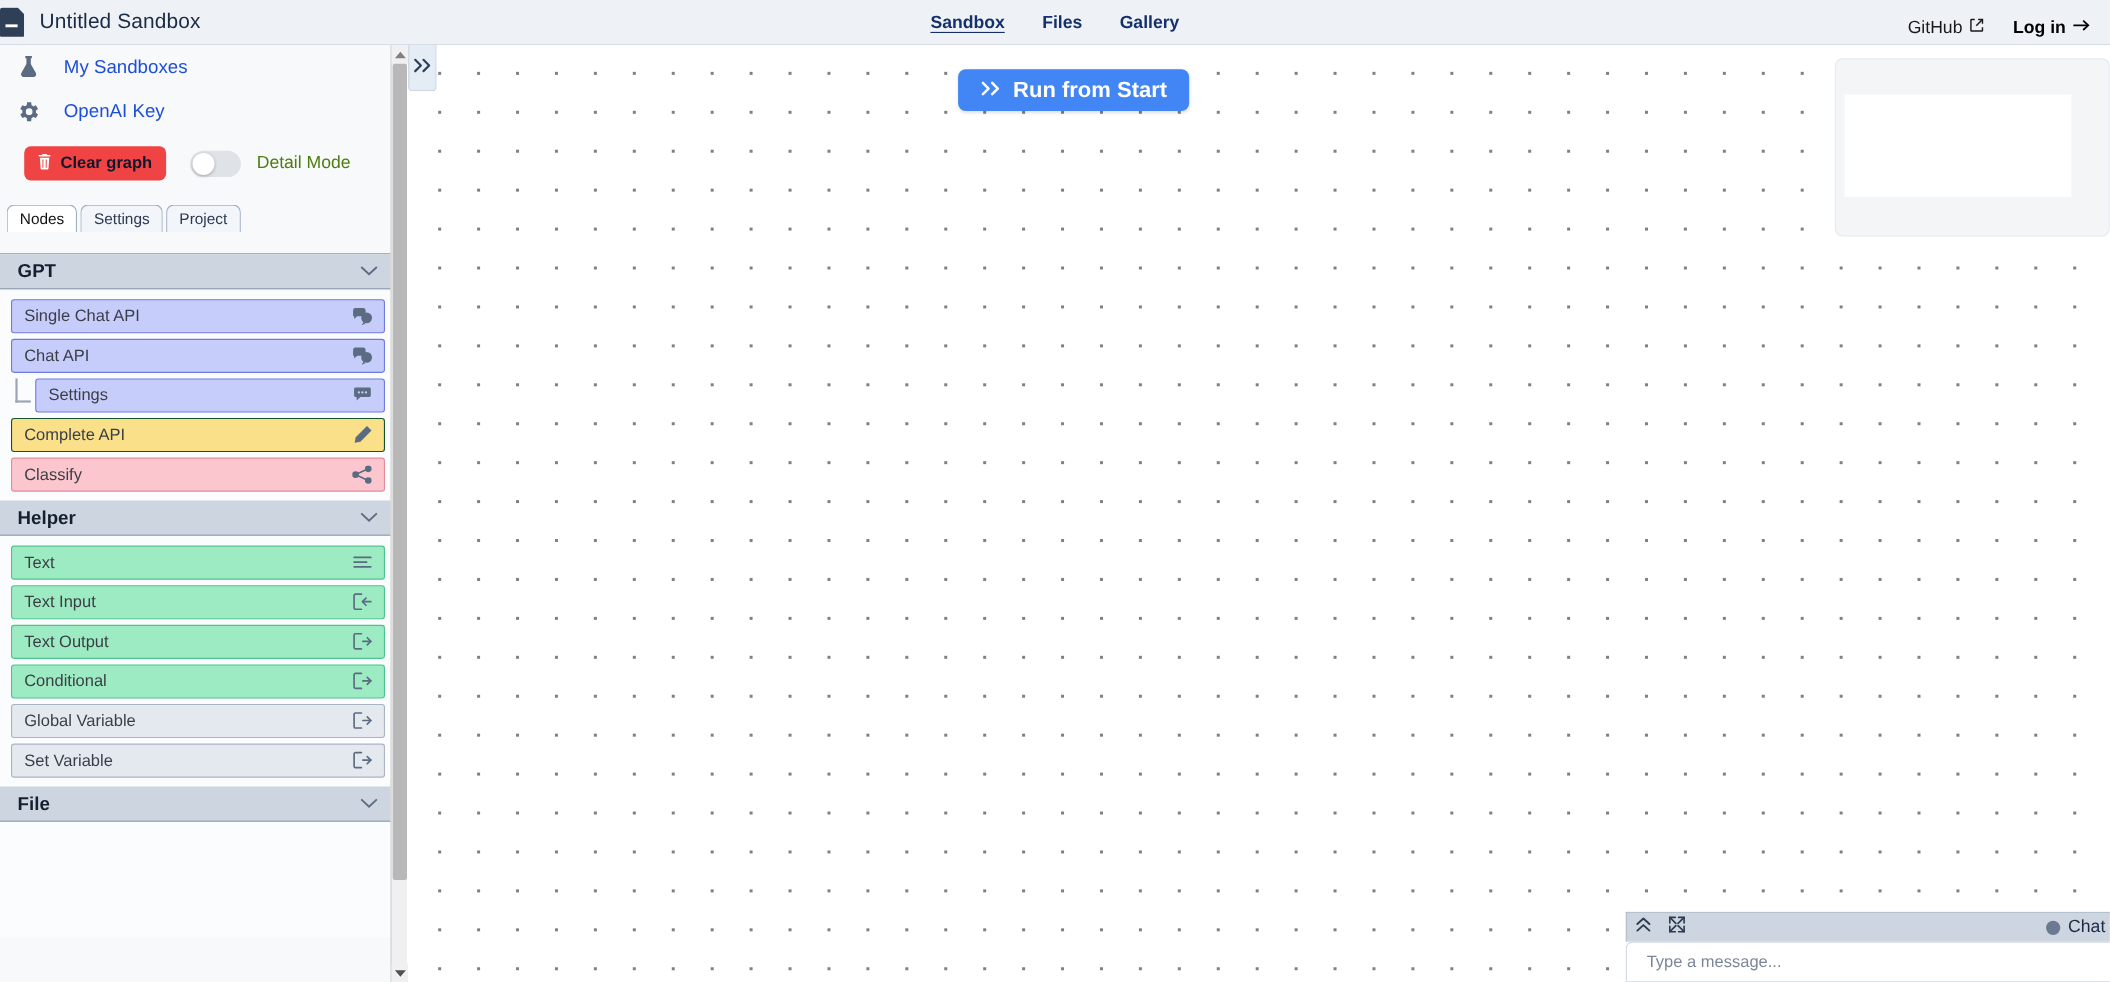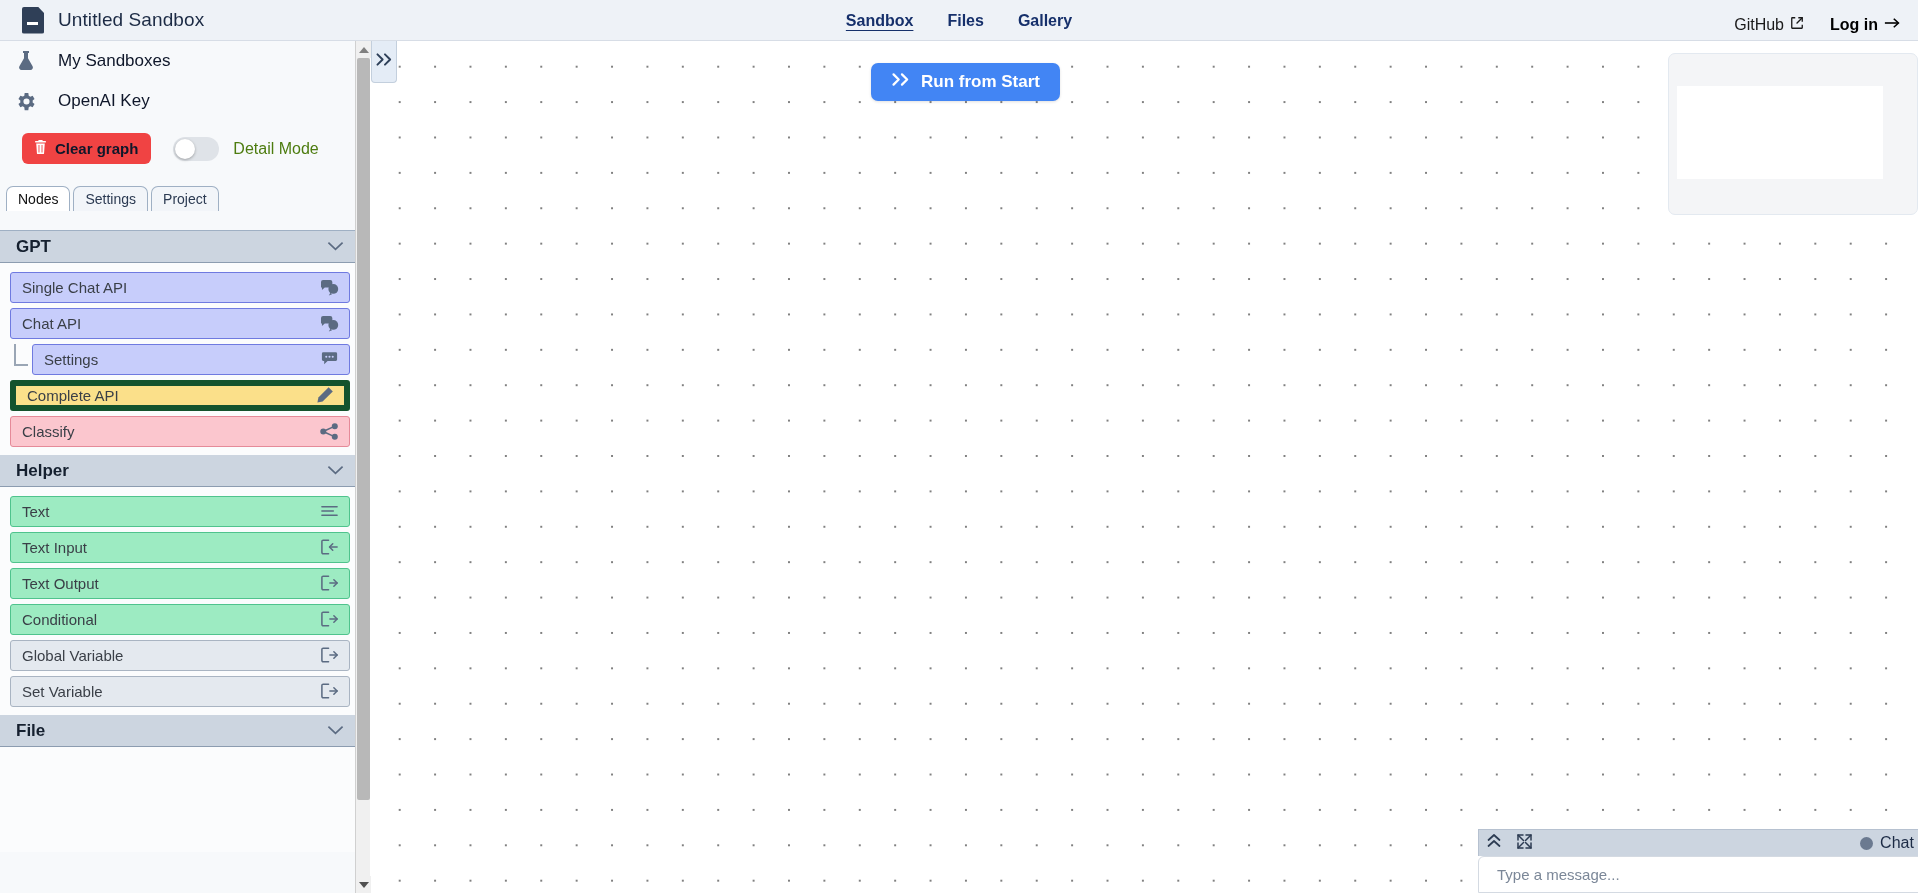--- a/index.html
+++ b/index.html
@@ -11,21 +11,21 @@
   }
 
   
   #topbar {
     position: absolute; top: 0; left: 0;
     width: 1918px; height: 41px;
     background: #eef2f7;
     border-bottom: 1px solid #d7dde6;
     display: flex; align-items: center;
   }
-  #brand { display: flex; align-items: center; gap: 14px; padding-left: 22px; }
+  #brand { display: flex; align-items: center; gap: 14px; padding-left: 0; }
   .doc-icon {
     width: 22px; height: 27px;
     background: #2f3f57;
     border-radius: 2px 2px 2px 2px;
     position: relative;
     clip-path: polygon(0 0, 72% 0, 100% 24%, 100% 100%, 0 100%);
     display: inline-block;
   }
   .doc-icon::after {
     content: ""; position: absolute;
@@ -65,21 +65,21 @@
     position: absolute; top: 41px; left: 0;
     width: 362px; height: 852px;
     background: #f7f9fb;
     border-right: 1px solid #c8d0da;
     overflow: hidden;
   }
   .side-item {
     display: flex; align-items: center; gap: 18px;
     height: 40px; padding-left: 12px; cursor: pointer;
   }
-  .side-item .lbl { font-size: 17px; color: #0f172a; }
+  .side-item .lbl { font-size: 17px; color: #1d4ed8; }
   .sicon { width: 28px; height: 28px; display: flex; align-items: center; justify-content: center; color: #5b6b82; }
   .sicon svg { display: block; }
 
   #action-row {
     display: flex; align-items: center; gap: 22px;
     padding: 12px 0 0 22px;
   }
   #clear-graph {
     background: #f04343; color: #0f172a; border: none; border-radius: 6px;
     height: 31px; padding: 0 13px 0 11px;
@@ -139,21 +139,21 @@
     position: relative; top: -4px;
   }
   .node-chip {
     flex: 1; height: 31px; border-radius: 3px;
     display: flex; align-items: center; justify-content: space-between;
     padding: 0 10px 0 11px;
     font-size: 15px; color: #3a3f47; cursor: grab;
   }
   .node-chip .nicon { color: #5b6b82; display: flex; align-items: center; }
   .chip-gpt  { background: #c7cdfb; border: 1px solid #6f7ae0; }
-  .chip-yellow { background: #fbe08a; border: 6px solid #14532d; }
+  .chip-yellow { background: #fbe08a; border: 1px solid #14532d; }
   .chip-pink { background: #fbc6ce; border: 1px solid #e58a99; }
   .chip-green { background: #9debc2; border: 1px solid #4fc38d; }
   .chip-grey { background: #e4e9ef; border: 1px solid #a9b4c2; gap: 40px; }
 
   
   #side-scroll {
     position: absolute; left: 355px; top: 41px;
     width: 15px; height: 852px;
     background: #f0f0f0; border-left: 1px solid #d0d0d0;
   }
@@ -197,21 +197,21 @@
     background-size: 35.4px 35.4px;
     background-position: 4px 8px;
     overflow: hidden;
   }
   #run-btn {
     position: absolute; left: 493px; top: 22px;
     background: #4285f4; color: #fff;
     border: none; border-radius: 7px;
     height: 38px; padding: 0 20px;
     display: flex; align-items: center; gap: 9px;
-    font-size: 17px; font-weight: bold; cursor: pointer;
+    font-size: 20px; font-weight: bold; cursor: pointer;
     font-family: "Liberation Sans", sans-serif;
     box-shadow: 0 1px 3px rgba(0,0,0,.12);
   }
 
   
   #minimap {
     position: absolute; right: 0px; top: 12px;
     width: 250px; height: 162px;
     background: #f4f5f7; border: 1px solid #e3e9f0;
     border-radius: 7px;

